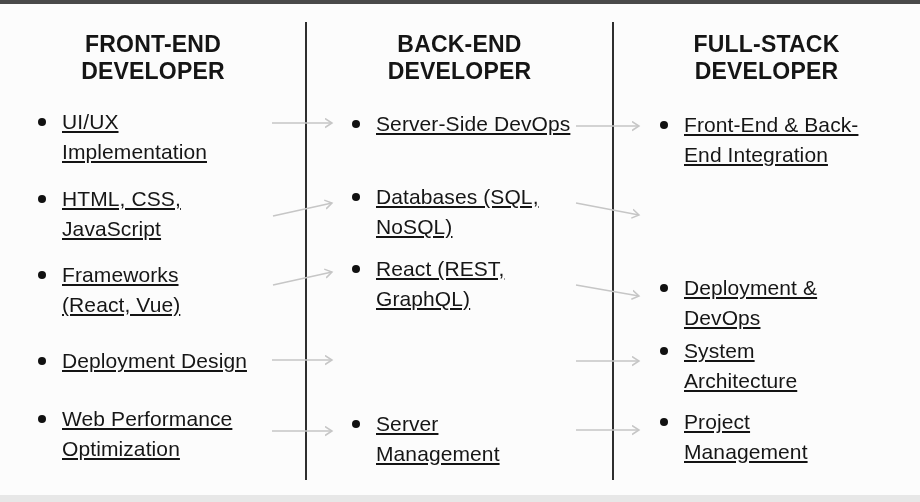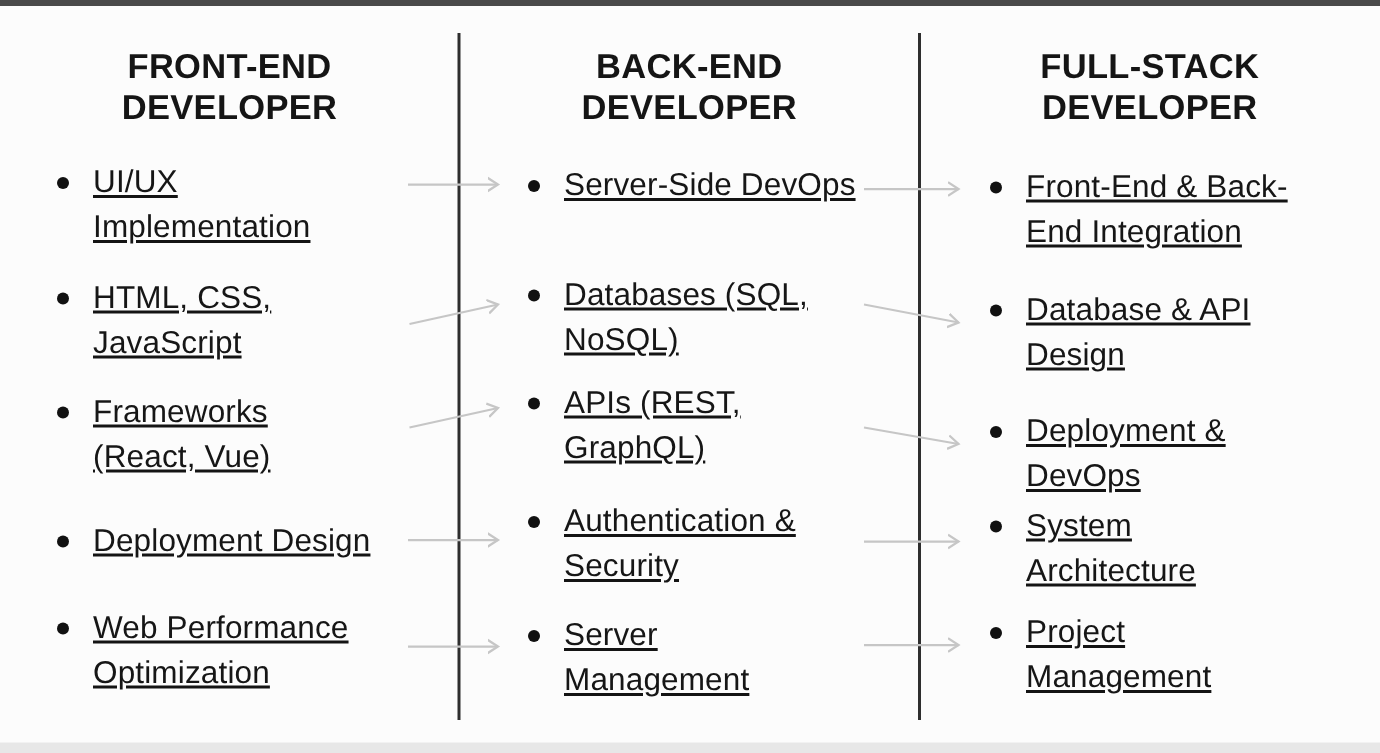--- a/index.html
+++ b/index.html
@@ -100,43 +100,33 @@
     <span class="dot" style="left:-24px;top:11px"></span>
     <span class="txt">Server-Side DevOps</span>
   </div>
   <div class="item" style="left:376px;top:182px">
     <span class="dot" style="left:-24px;top:11px"></span>
     <span class="txt">Databases (SQL,
 NoSQL)</span>
   </div>
   <div class="item" style="left:376px;top:254px">
     <span class="dot" style="left:-24px;top:11px"></span>
-    <span class="txt">APIs (REST,
+    <span class="txt">React (REST,
 GraphQL)</span>
-  </div>
-  <div class="item" style="left:376px;top:333px">
-    <span class="dot" style="left:-24px;top:11px"></span>
-    <span class="txt">Authentication &amp;
-Security</span>
   </div>
   <div class="item" style="left:376px;top:409px">
     <span class="dot" style="left:-24px;top:11px"></span>
     <span class="txt">Server
 Management</span>
   </div>
 
   <div class="item" style="left:684px;top:110px">
     <span class="dot" style="left:-24px;top:11px"></span>
     <span class="txt">Front-End &amp; Back-
 End Integration</span>
-  </div>
-  <div class="item" style="left:684px;top:192px">
-    <span class="dot" style="left:-24px;top:11px"></span>
-    <span class="txt">Database &amp; API
-Design</span>
   </div>
   <div class="item" style="left:684px;top:273px">
     <span class="dot" style="left:-24px;top:11px"></span>
     <span class="txt">Deployment &amp;
 DevOps</span>
   </div>
   <div class="item" style="left:684px;top:336px">
     <span class="dot" style="left:-24px;top:11px"></span>
     <span class="txt">System
 Architecture</span>

